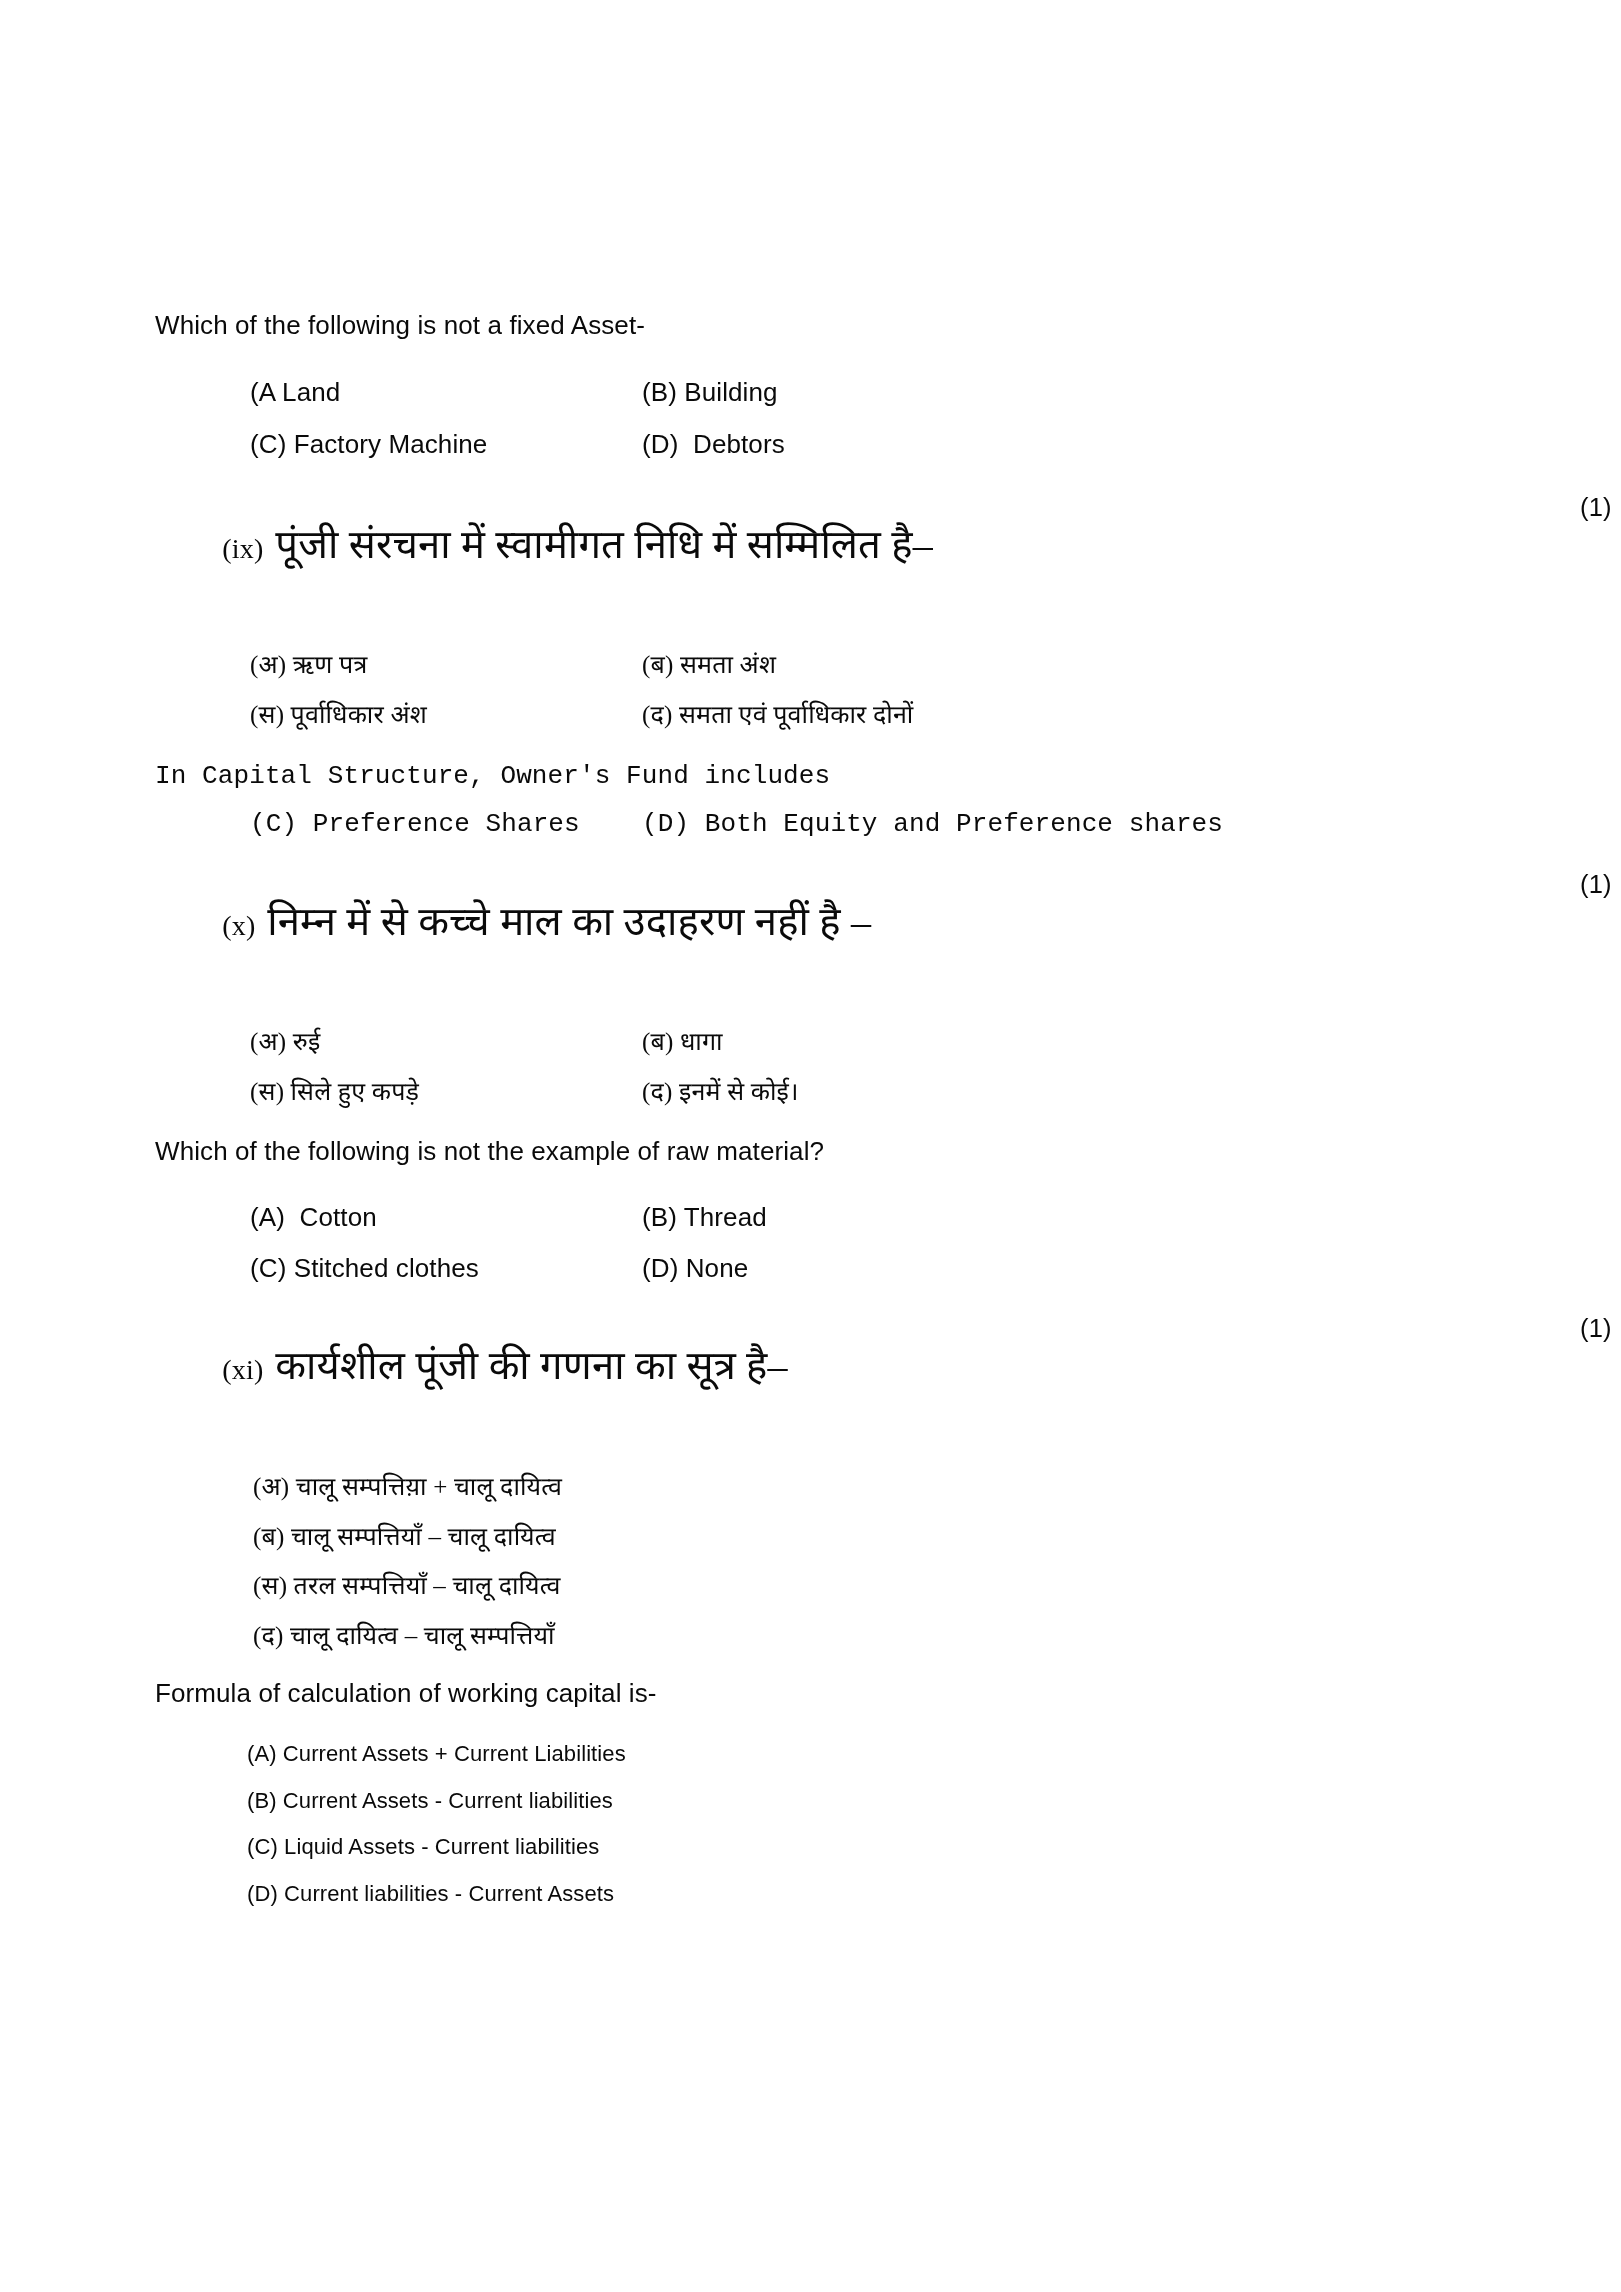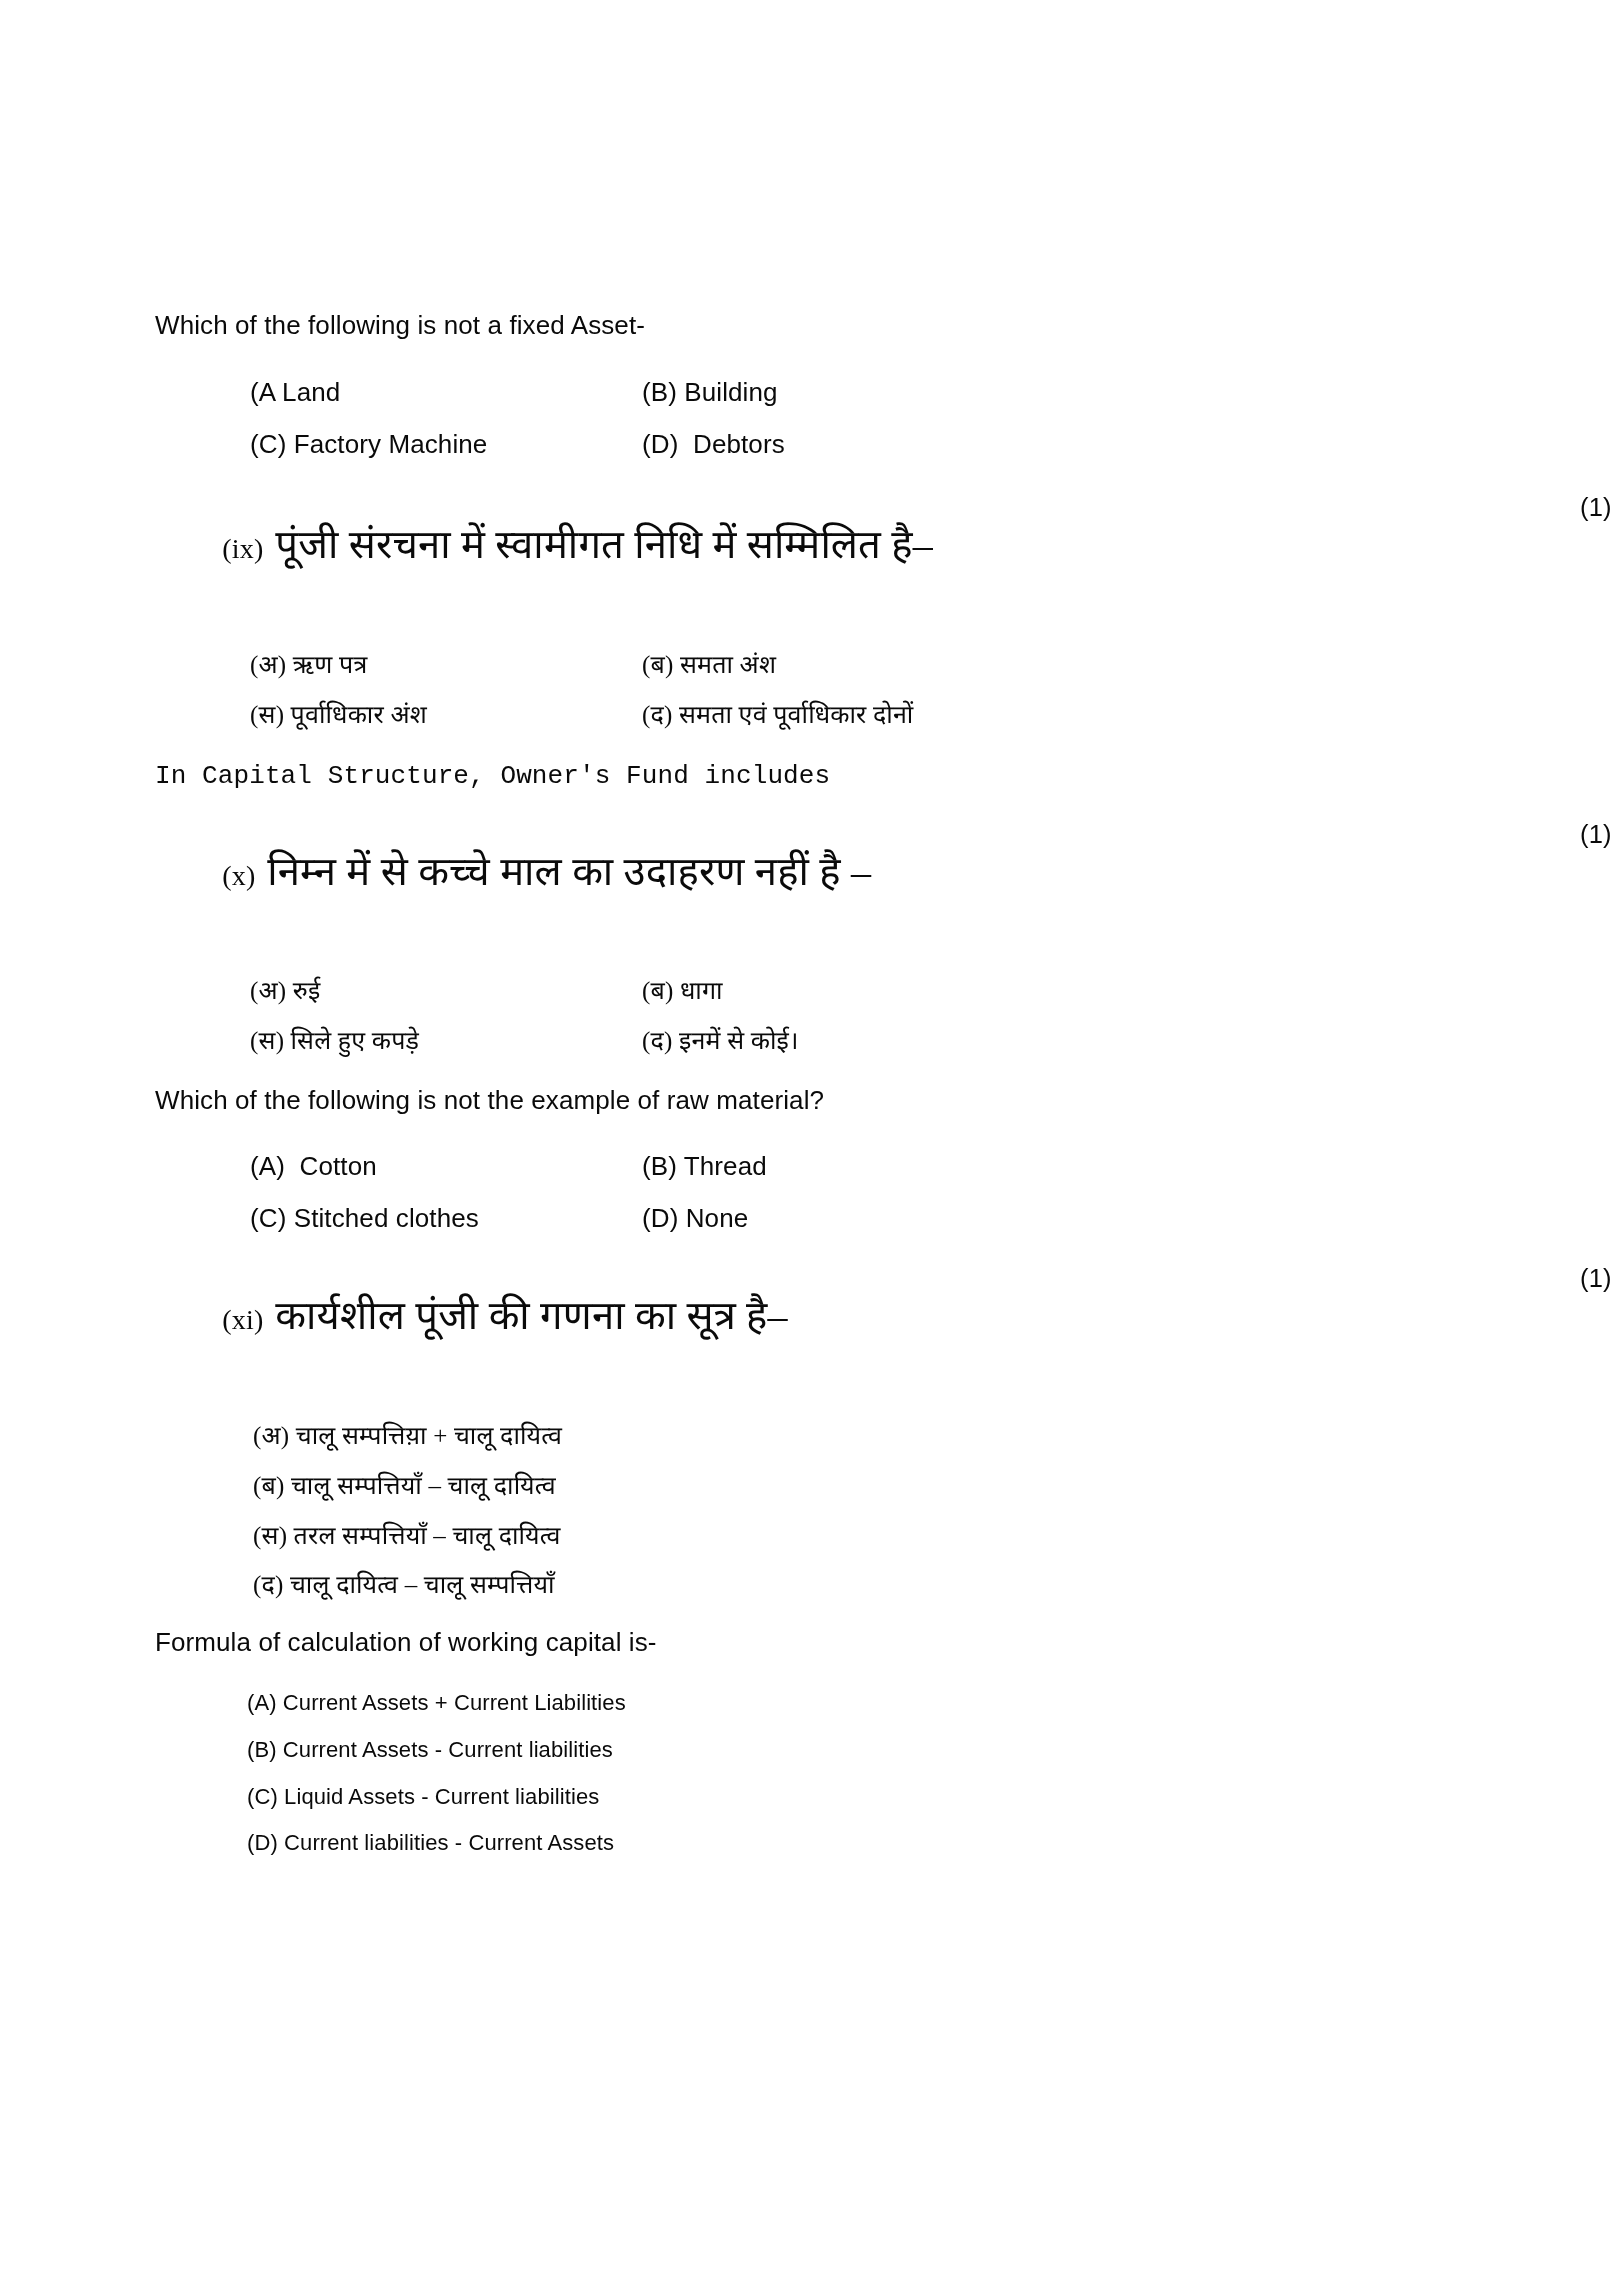--- a/index.html
+++ b/index.html
@@ -129,20 +129,23 @@
 
       <div class="opt-row" style="margin-top:15.7px;">
         <span class="opt opt-hi col-a">(स) पूर्वाधिकार अंश</span><span class="opt opt-hi col-b">(द) समता एवं पूर्वाधिकार दोनों</span>
       </div>
     </div>
 
     <div class="qblock" style="padding-top:33px;font-family:Liberation Mono, monospace;">
       <div class="stem stem-en">In Capital Structure, Owner's Fund includes</div>
 
 
+      <div class="opt-row" style="margin-top:20.6px;">
+        <span class="opt opt-en col-a">(C) Preference Shares</span><span class="opt opt-en col-b">(D) Both Equity and Preference shares</span>
+      </div>
     </div>
 
     <div class="qblock" style="padding-top:33px;">
       <div class="stem stem-hi">
         <span class="qnum">(x)</span><span class="hitext" style="margin-left:11.8px;">निम्न में से कच्चे माल का उदाहरण नहीं है –</span>
         <span class="marks">(1)</span>
       </div>
 
       <div class="opt-row" style="margin-top:20.6px;">
         <span class="opt opt-hi col-a">(अ) रुई</span><span class="opt opt-hi col-b">(ब) धागा</span>

